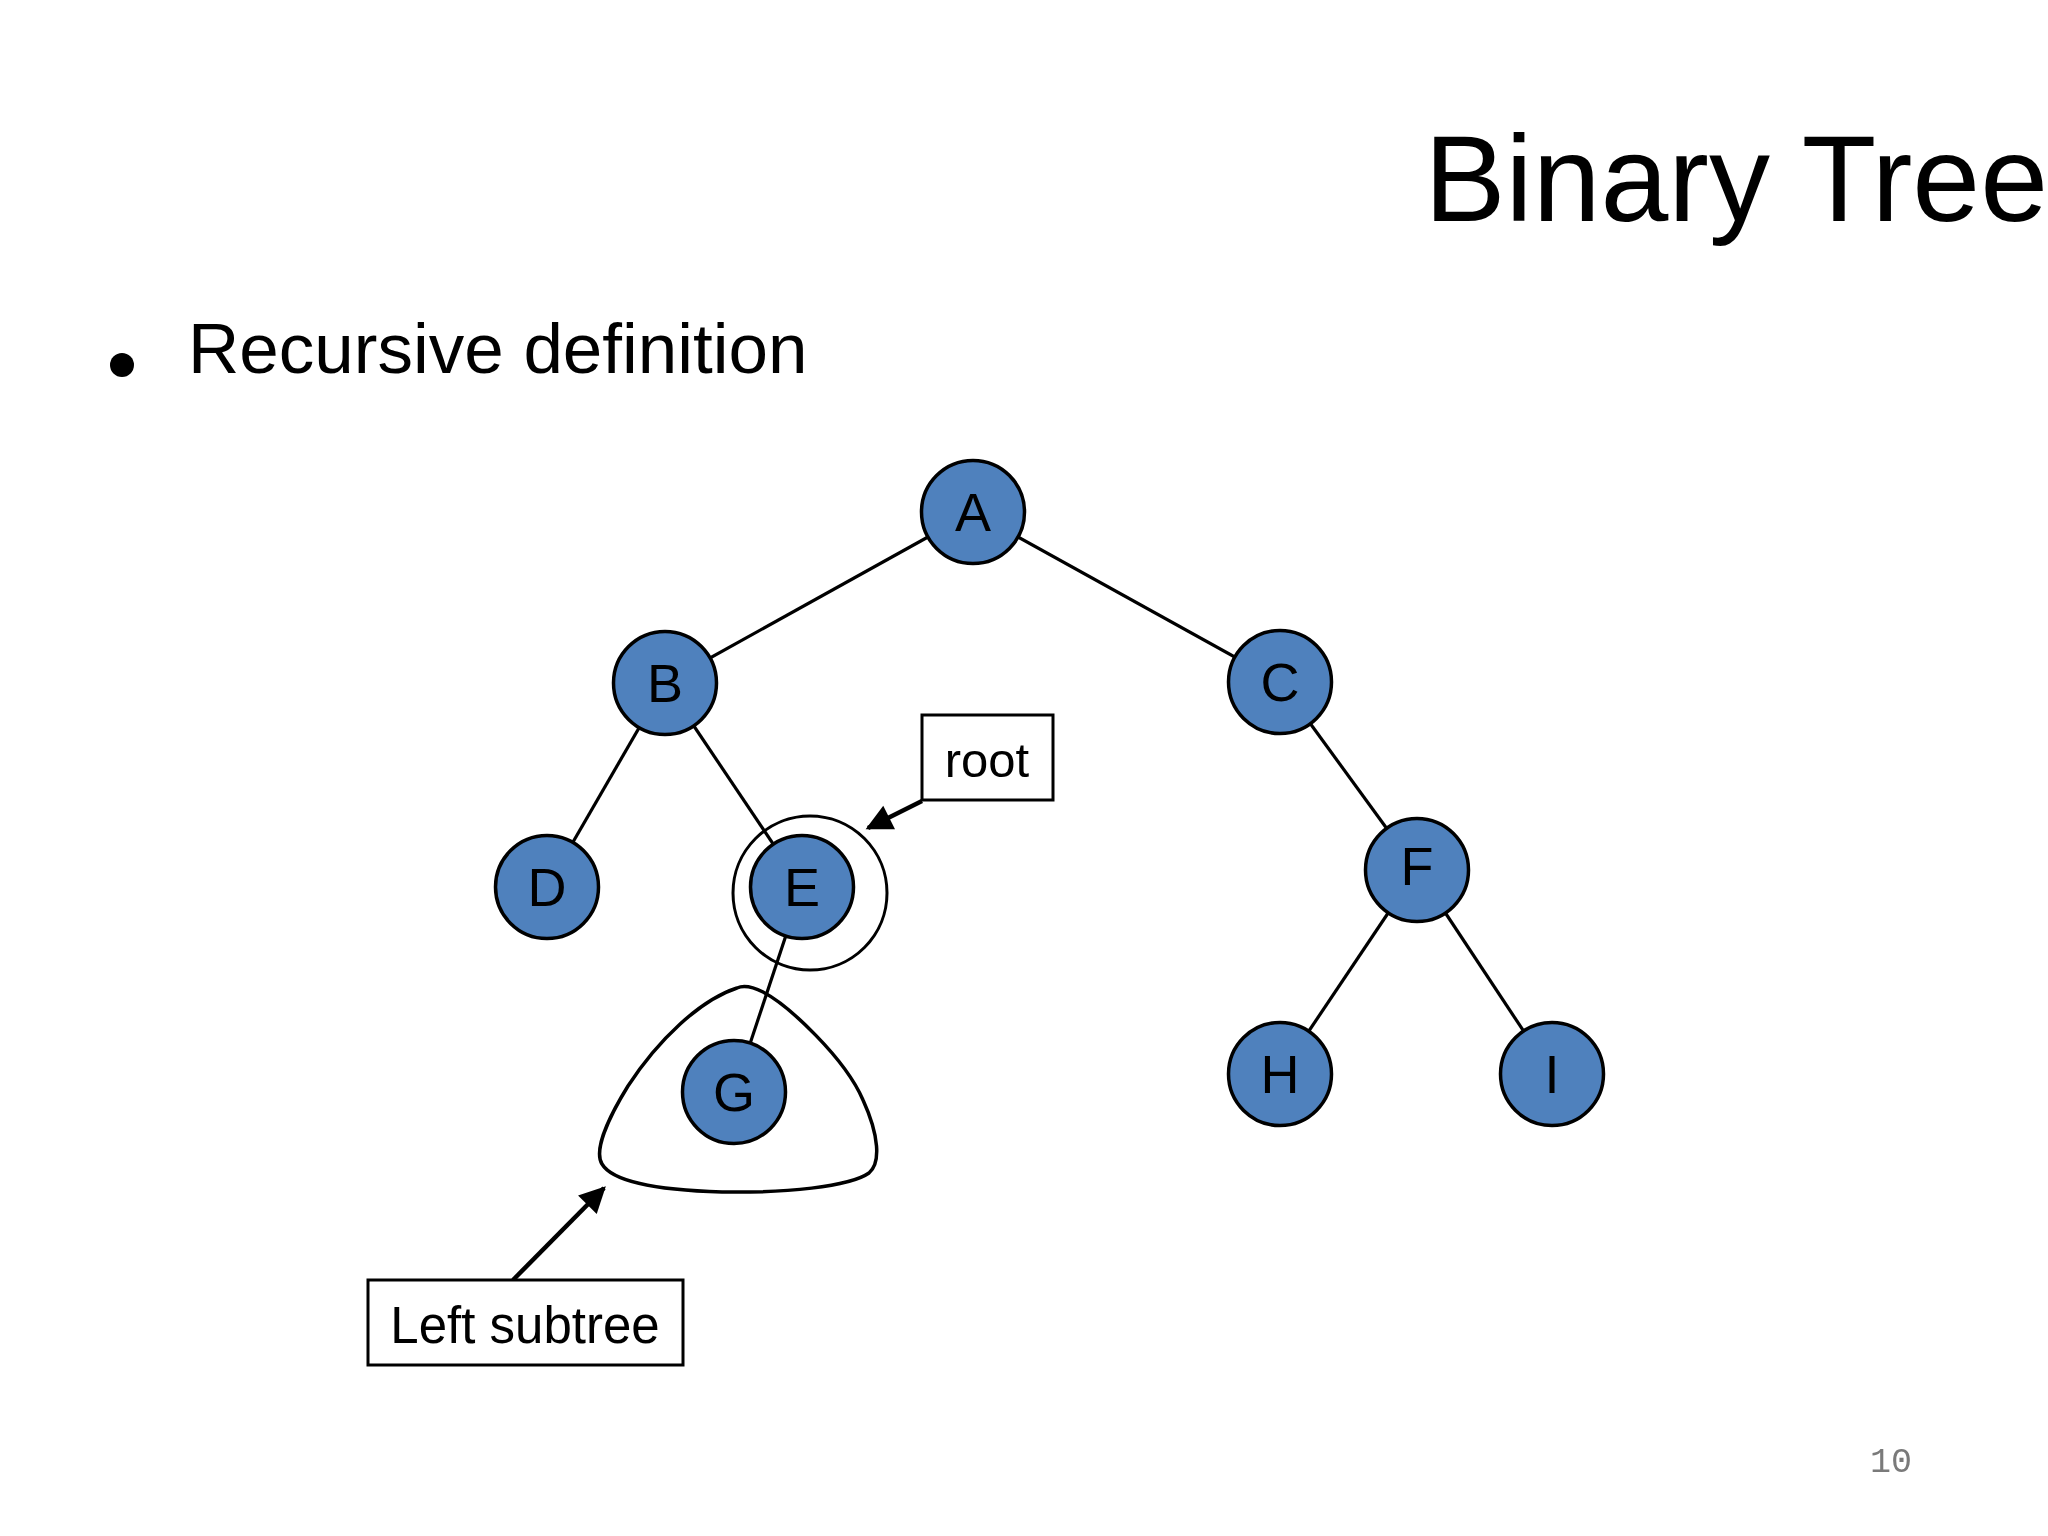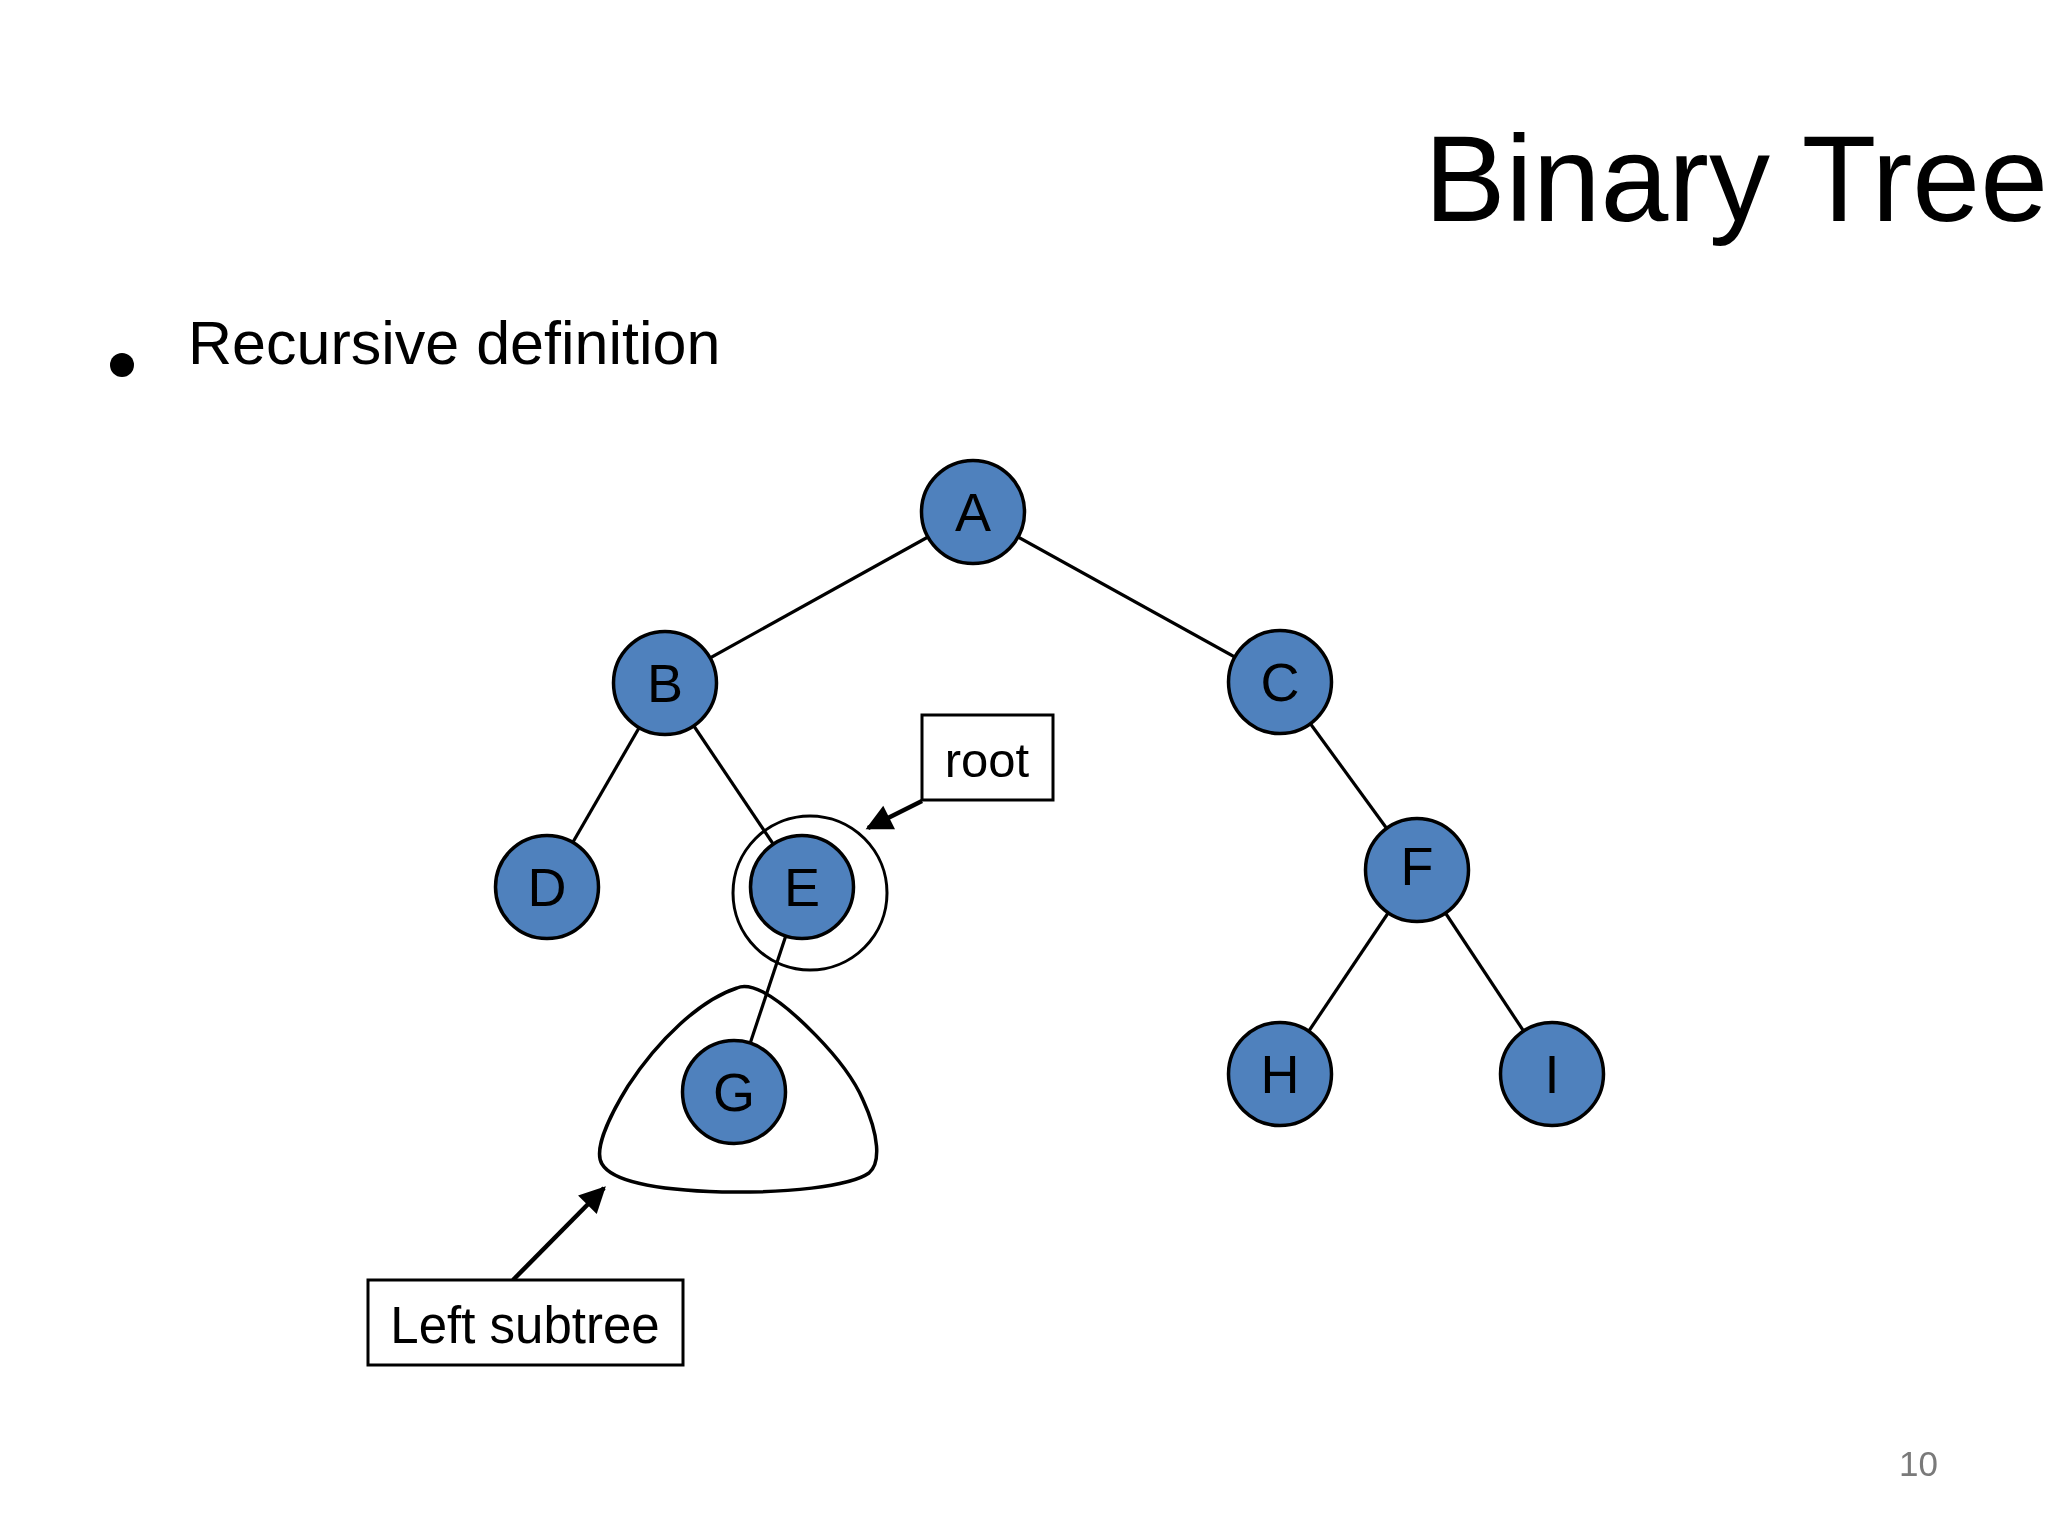--- a/index.html
+++ b/index.html
@@ -21,43 +21,43 @@
   .bullet-row{
     position:absolute;top:313px;left:110px;
     display:flex;align-items:flex-start;
   }
   .bullet-dot{
     width:24px;height:24px;border-radius:50%;
     background:#000;flex:0 0 auto;
     margin-top:40px;margin-right:54px;
   }
   .bullet-text{
-    font-size:61px;line-height:1;color:#000;
+    font-size:71px;line-height:1;color:#000;
   }
   .diagram-svg{position:absolute;left:0;top:0;}
   .edge{stroke:#000;stroke-width:3.2;fill:none;}
   .node-circle{stroke:#000;stroke-width:3.5;}
   .node-label{
     font-family:"Liberation Sans",sans-serif;
     font-size:54px;fill:#000;
     text-anchor:middle;dominant-baseline:central;
   }
   .ring{fill:none;stroke:#000;stroke-width:3;}
   .blob{fill:none;stroke:#000;stroke-width:3.5;stroke-linecap:round;}
   .callout-box{fill:#ffffff;stroke:#000;stroke-width:3;}
   .callout-label{
     font-family:"Liberation Sans",sans-serif;
     fill:#000;text-anchor:middle;dominant-baseline:central;
   }
   .root-label{font-size:49px;}
   .subtree-label{font-size:51px;}
   .arrow{stroke:#000;stroke-width:4.5;fill:none;}
   .pagenum{
-    position:absolute;top:1446px;right:110px;
-    font-size:35px;line-height:1;color:#7a7a7a;
+    position:absolute;top:1446px;right:136px;
+    font-size:35px;line-height:1;color:#7a7a7a;font-family:Liberation Mono, monospace;
   }
 </style>
 </head>
 <body>
 
 <div class="slide">
 
   <div class="title">Binary Tree</div>
 
   <div class="bullet-row">

